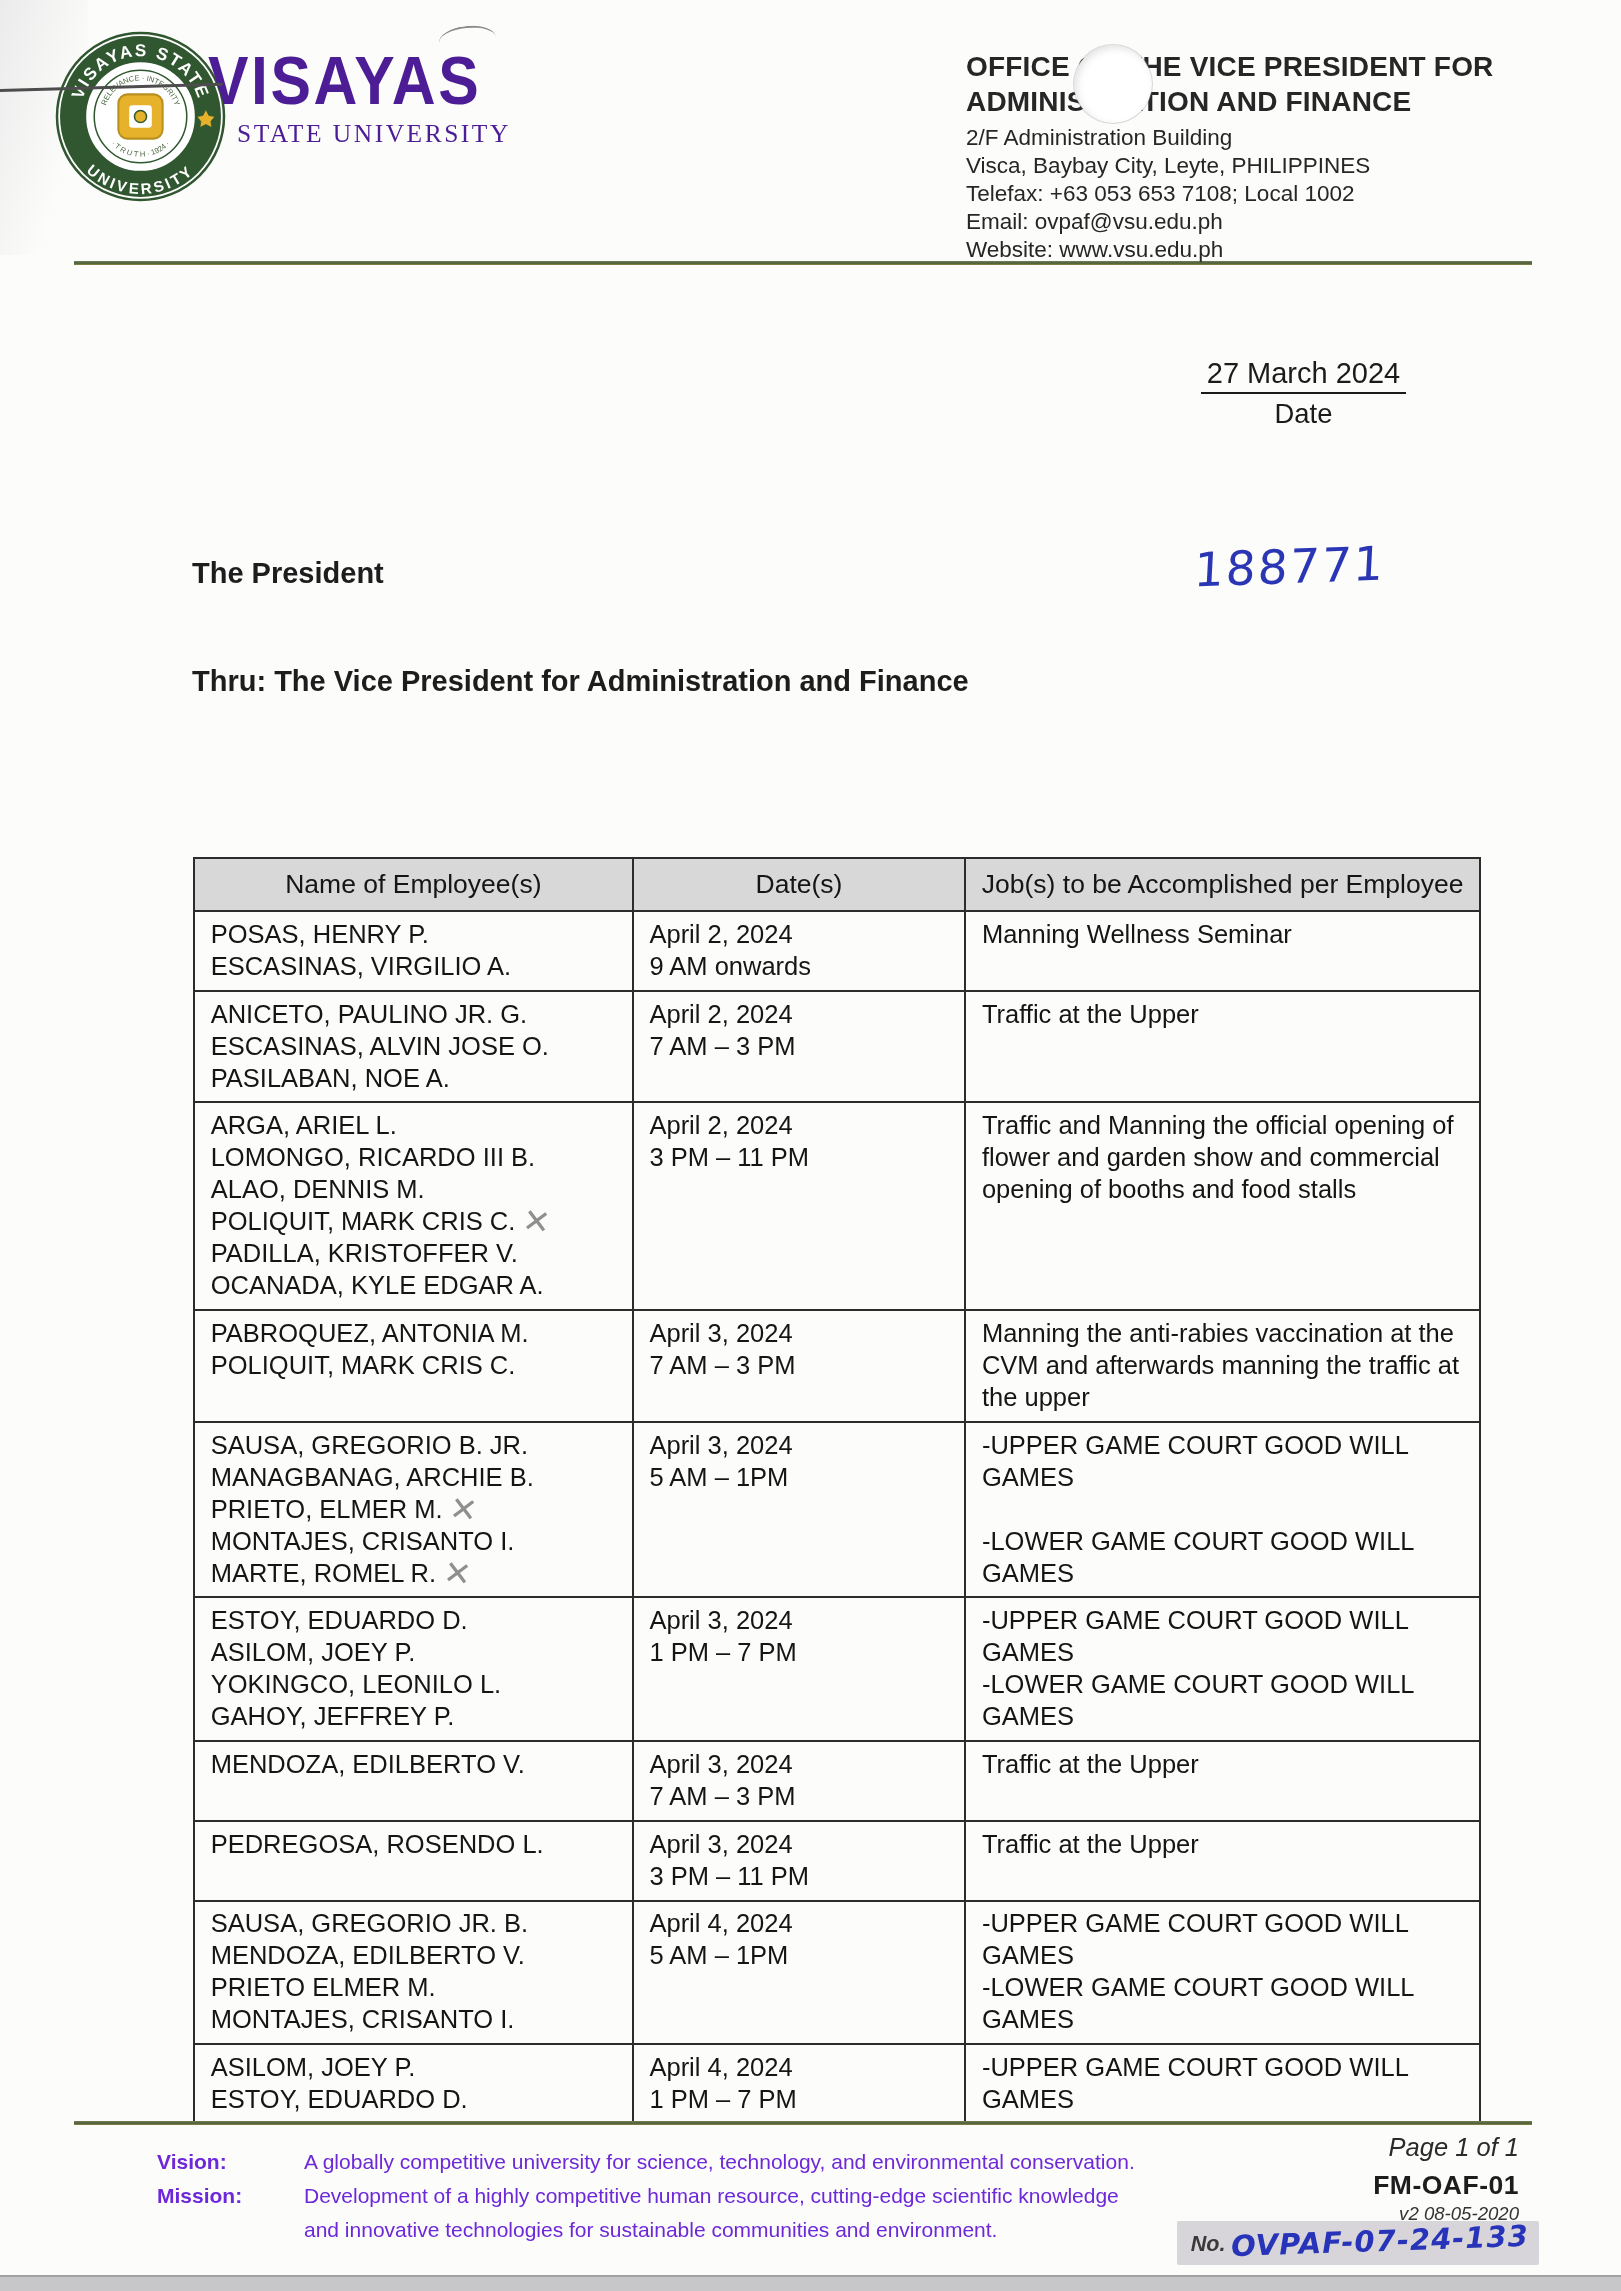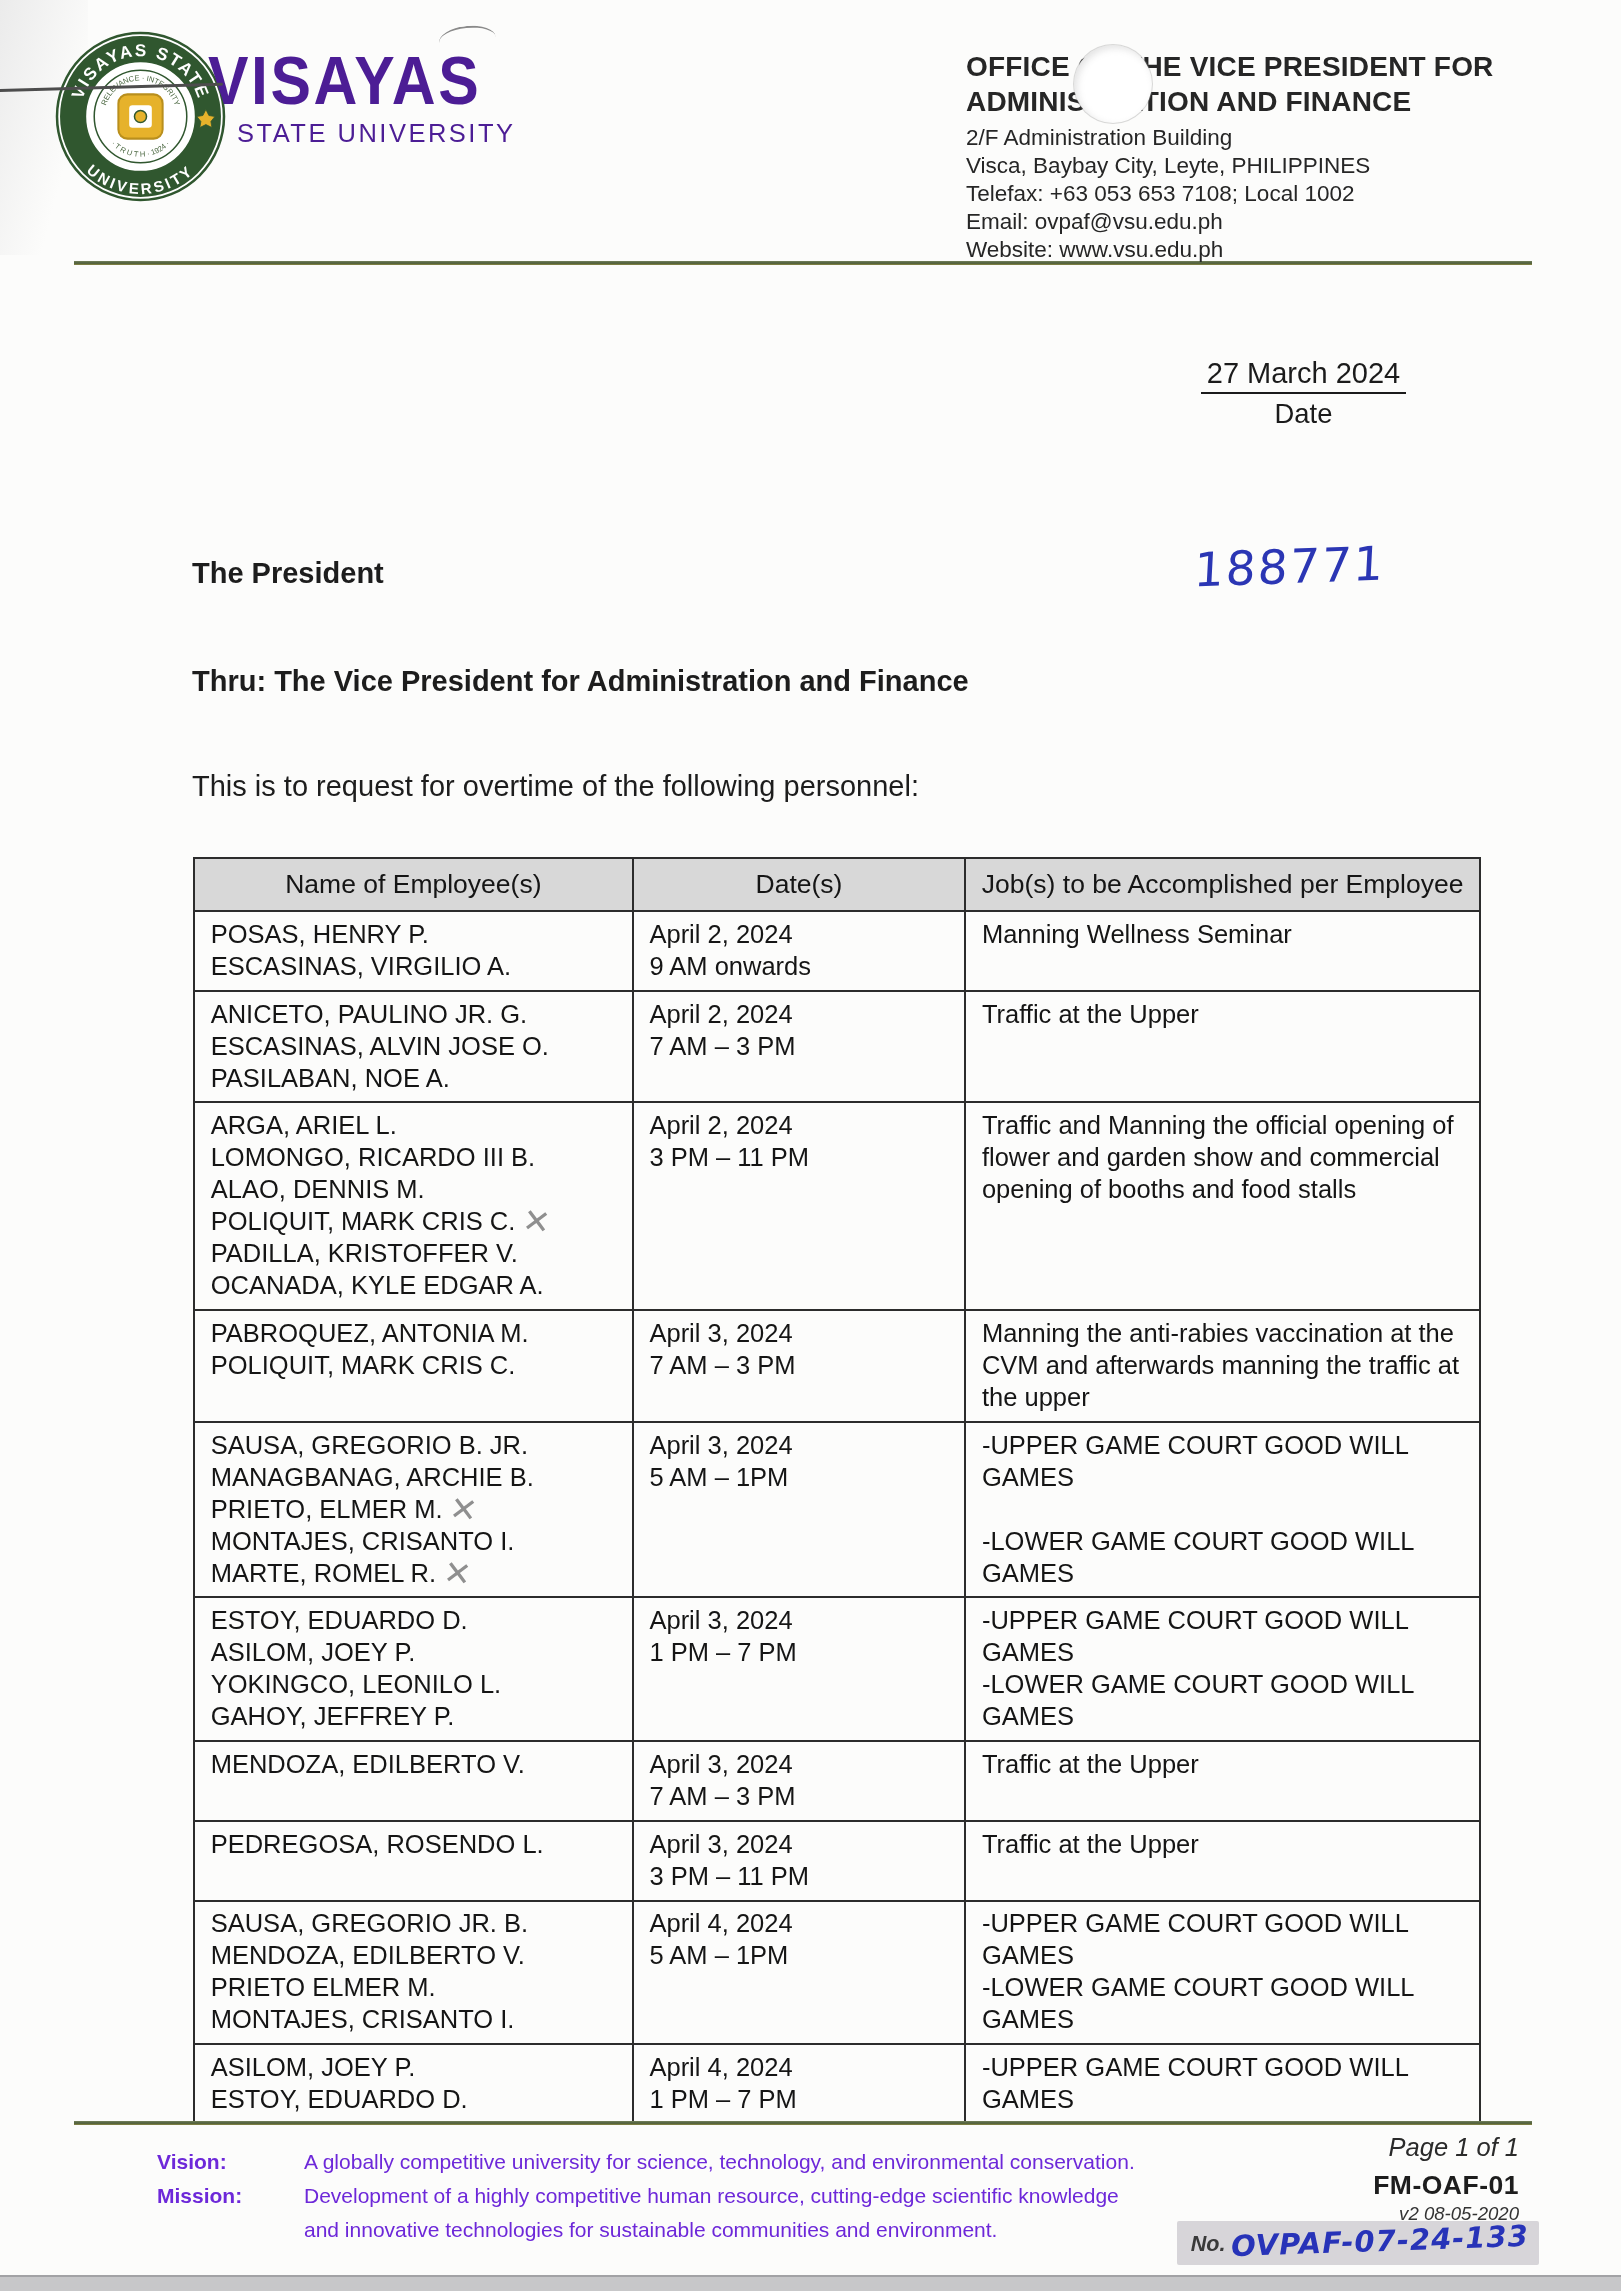--- a/index.html
+++ b/index.html
@@ -19,21 +19,21 @@
   .blob { position:absolute; left:1074px; top:45px; width:78px; height:78px; border-radius:50%;
     background:#fff; box-shadow:0 0 0 1px rgba(150,150,150,.35), inset 2.9px 2.9px 7.8px rgba(195,195,195,.45); z-index:4; }
   .bottom-band { position:absolute; left:0; bottom:0; width:100%; height:14.7px;
     background:#c7c7c9; box-shadow:0 -2px 0 #a2a2a5; z-index:8; }
 
   
   .seal { position:absolute; left:55px; top:31px; width:171px; height:171px; z-index:2; }
   .wordmark { position:absolute; left:208px; top:45px; color:#4c1d95; z-index:2; }
   .wordmark-main { font-size:69px; font-weight:600; letter-spacing:2.9px; line-height:1.05;
     transform:scaleX(.88); transform-origin:left top; white-space:nowrap; }
-  .wordmark-sub { font-size:25.5px; font-weight:500; letter-spacing:2.5px; margin:2px 0 12px 29px; white-space:nowrap; }
+  .wordmark-sub { font-size:25.5px; font-weight:500; letter-spacing:2.5px; margin:2px 0 12px 29px; white-space:nowrap;font-family:Liberation Serif, serif; }
   .office { position:absolute; left:966px; top:49px; width:549px; color:#262626; z-index:3; }
   .office-title { font-weight:700; font-size:28px; line-height:35px; letter-spacing:0.2px; }
   .office-contact { font-size:22.5px; line-height:28px; margin-top:4.9px; }
 
   .rule { position:absolute; left:74px; width:1458px; height:3.9px;
     background:linear-gradient(#74815a,#4c5c3a 55%,#8d8a45); z-index:2; }
   .rule-top { top:261px; }
   .rule-bottom { top:2121px; }
 
   
@@ -137,21 +137,20 @@
   <div class="date-block">
     <span class="date-value">27 March 2024</span>
     <div class="date-label">Date</div>
   </div>
 
 
   <div class="recipient">The President</div>
   <div class="handwritten-ref">188771</div>
 
   <div class="thru-line">Thru: The Vice President for Administration and Finance</div>
-  <div class="intro-line">This is to request for overtime of the following personnel:</div>
 
   <table class="ot-table">
     <colgroup>
       <col style="width:439px">
       <col style="width:333px">
       <col style="width:516px">
     </colgroup>
     <thead>
       <tr>
         <th>Name of Employee(s)</th>

